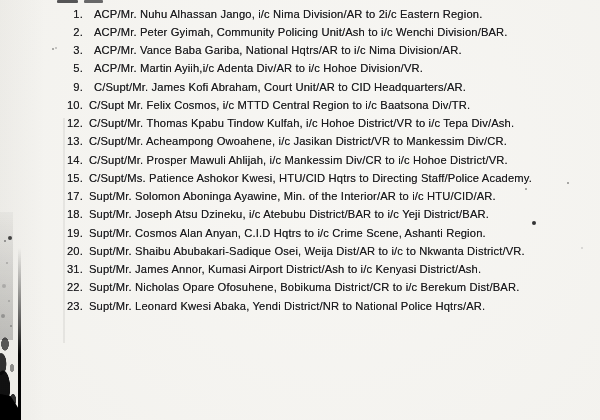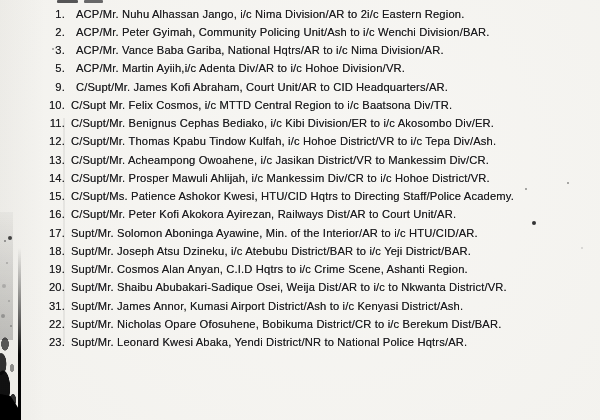--- a/index.html
+++ b/index.html
@@ -21,21 +21,21 @@
     padding-top: 4.5px;
     color: #1b1b1e;
     font-size: 11.2px;
     letter-spacing: 0.15px;
     text-shadow: 0 0 0.5px rgba(27,27,30,0.65);
   }
   .row {
     height: 18.27px;
     line-height: 18.27px;
     white-space: nowrap;
-    padding-left: 38px;
+    padding-left: 56px;
   }
   .num {
     display: inline-block;
     width: 27px;
     text-align: right;
   }
   .txt { padding-left: 6px; }
   .row.s .txt { padding-left: 11px; }
 
   
@@ -144,43 +144,37 @@
 
 
     <div class="row s">
       <span class="num">9.</span><span class="txt">C/Supt/Mr. James Kofi Abraham, Court Unit/AR to CID Headquarters/AR.</span>
     </div>
 
     <div class="row">
       <span class="num">10.</span><span class="txt">C/Supt Mr. Felix Cosmos, i/c MTTD Central Region to i/c Baatsona Div/TR.</span>
     </div>
 
-    <div class="row">
-      <span class="num">11.</span><span class="txt">C/Supt/Mr. Benignus Cephas Bediako, i/c Kibi Division/ER to i/c Akosombo Div/ER.</span>
-    </div>
 
     <div class="row">
       <span class="num">12.</span><span class="txt">C/Supt/Mr. Thomas Kpabu Tindow Kulfah, i/c Hohoe District/VR to i/c Tepa Div/Ash.</span>
     </div>
 
     <div class="row">
       <span class="num">13.</span><span class="txt">C/Supt/Mr. Acheampong Owoahene, i/c Jasikan District/VR to Mankessim Div/CR.</span>
     </div>
 
     <div class="row">
       <span class="num">14.</span><span class="txt">C/Supt/Mr. Prosper Mawuli Ahlijah, i/c Mankessim Div/CR to i/c Hohoe District/VR.</span>
     </div>
 
     <div class="row">
       <span class="num">15.</span><span class="txt">C/Supt/Ms. Patience Ashokor Kwesi, HTU/CID Hqtrs to Directing Staff/Police Academy.</span>
     </div>
 
-    <div class="row">
-      <span class="num">16.</span><span class="txt">C/Supt/Mr. Peter Kofi Akokora Ayirezan, Railways Dist/AR to Court Unit/AR.</span>
-    </div>
 
     <div class="row">
       <span class="num">17.</span><span class="txt">Supt/Mr. Solomon Aboninga Ayawine, Min. of the Interior/AR to i/c HTU/CID/AR.</span>
     </div>
 
     <div class="row">
       <span class="num">18.</span><span class="txt">Supt/Mr. Joseph Atsu Dzineku, i/c Atebubu District/BAR to i/c Yeji District/BAR.</span>
     </div>
 
     <div class="row">

